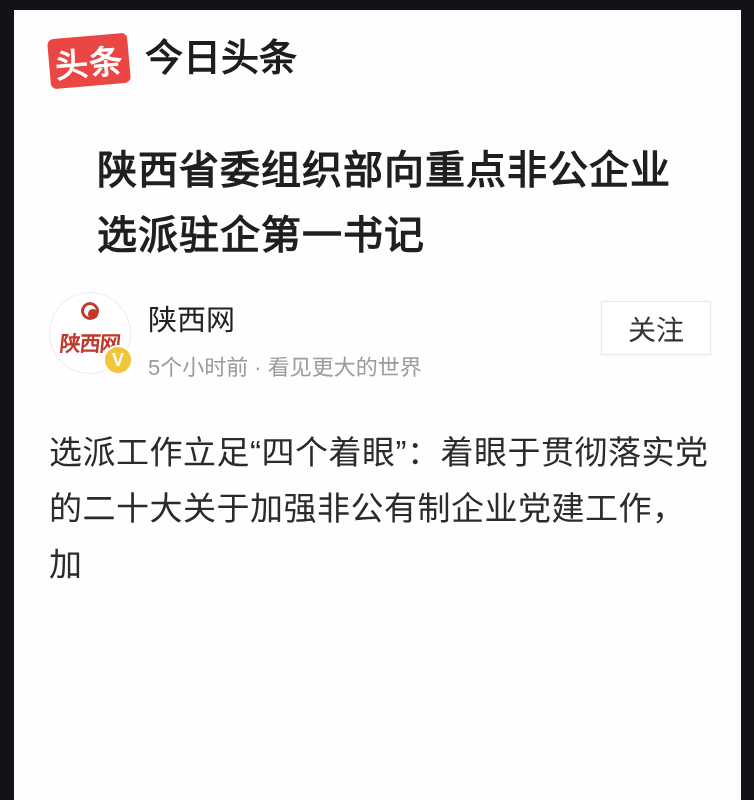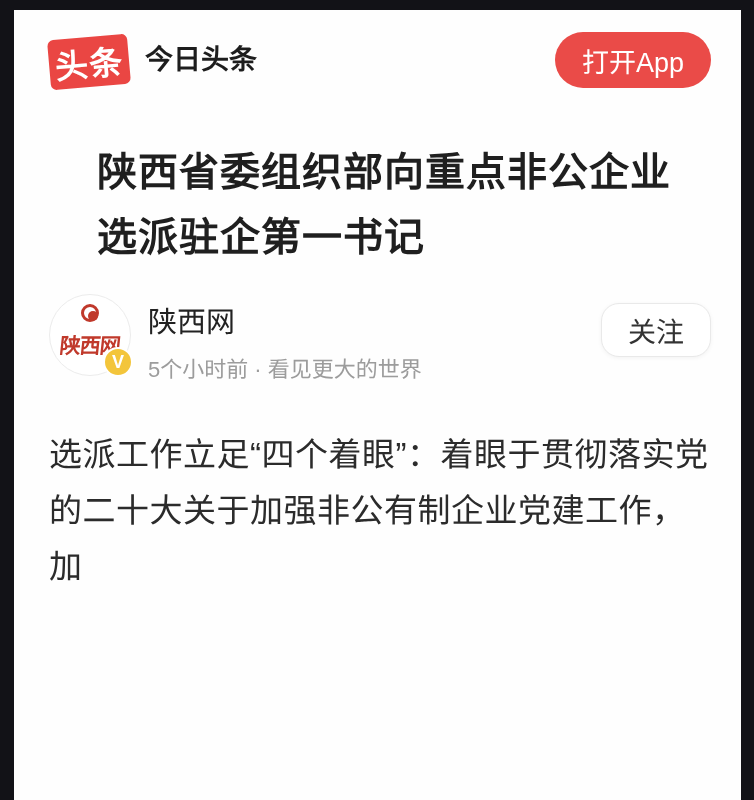--- a/index.html
+++ b/index.html
@@ -41,21 +41,21 @@
     transform:rotate(-5deg);
     display:flex;align-items:center;justify-content:center;
     color:#fff;
     font-size:33px;font-weight:bold;
     letter-spacing:1px;
     cursor:pointer;
     margin-top:4px;
   }
   .brand-block{margin-left:16px;}
   .app-name{
-    font-size:28px;
+    font-size:38px;
     font-weight:bold;
     color:#1d1d1d;
     line-height:1.1;
   }
   .slogan{
     font-size:19px;
     color:#a3a3a3;
     margin-top:7px;
   }
   .open-app-btn{
@@ -141,21 +141,21 @@
     margin-top:11px;
     font-size:22px;
     color:var(--muted-gray);
   }
   .follow-btn{
     margin-left:auto;
     margin-top:9px;
     width:110px;height:54px;
     background:#fff;
     border:1px solid #e9e9e9;
-    border-radius:18px;
+    border-radius:0;
     box-shadow:0 1px 4px rgba(0,0,0,0.05);
     color:#333;
     font-size:28px;
     font-family:inherit;
     display:flex;align-items:center;justify-content:center;
     cursor:pointer;
   }
   
   .article-body{
     margin-top:44px;
@@ -169,21 +169,20 @@
 </head>
 <body>
 
 <div class="page">
 
   <header class="site-header">
     <div class="logo-box">头条</div>
     <div class="brand-block">
       <div class="app-name">今日头条</div>
     </div>
-    <button class="open-app-btn">打开App</button>
   </header>
 
   <h1 class="article-title">陕西省委组织部向重点非公企业选派驻企第一书记</h1>
 
   <div class="author-row">
     <div class="avatar">
       <span class="avatar-seal"></span>
       <span class="avatar-script">陕西网</span>
       <span class="verified-badge">V</span>
     </div>

